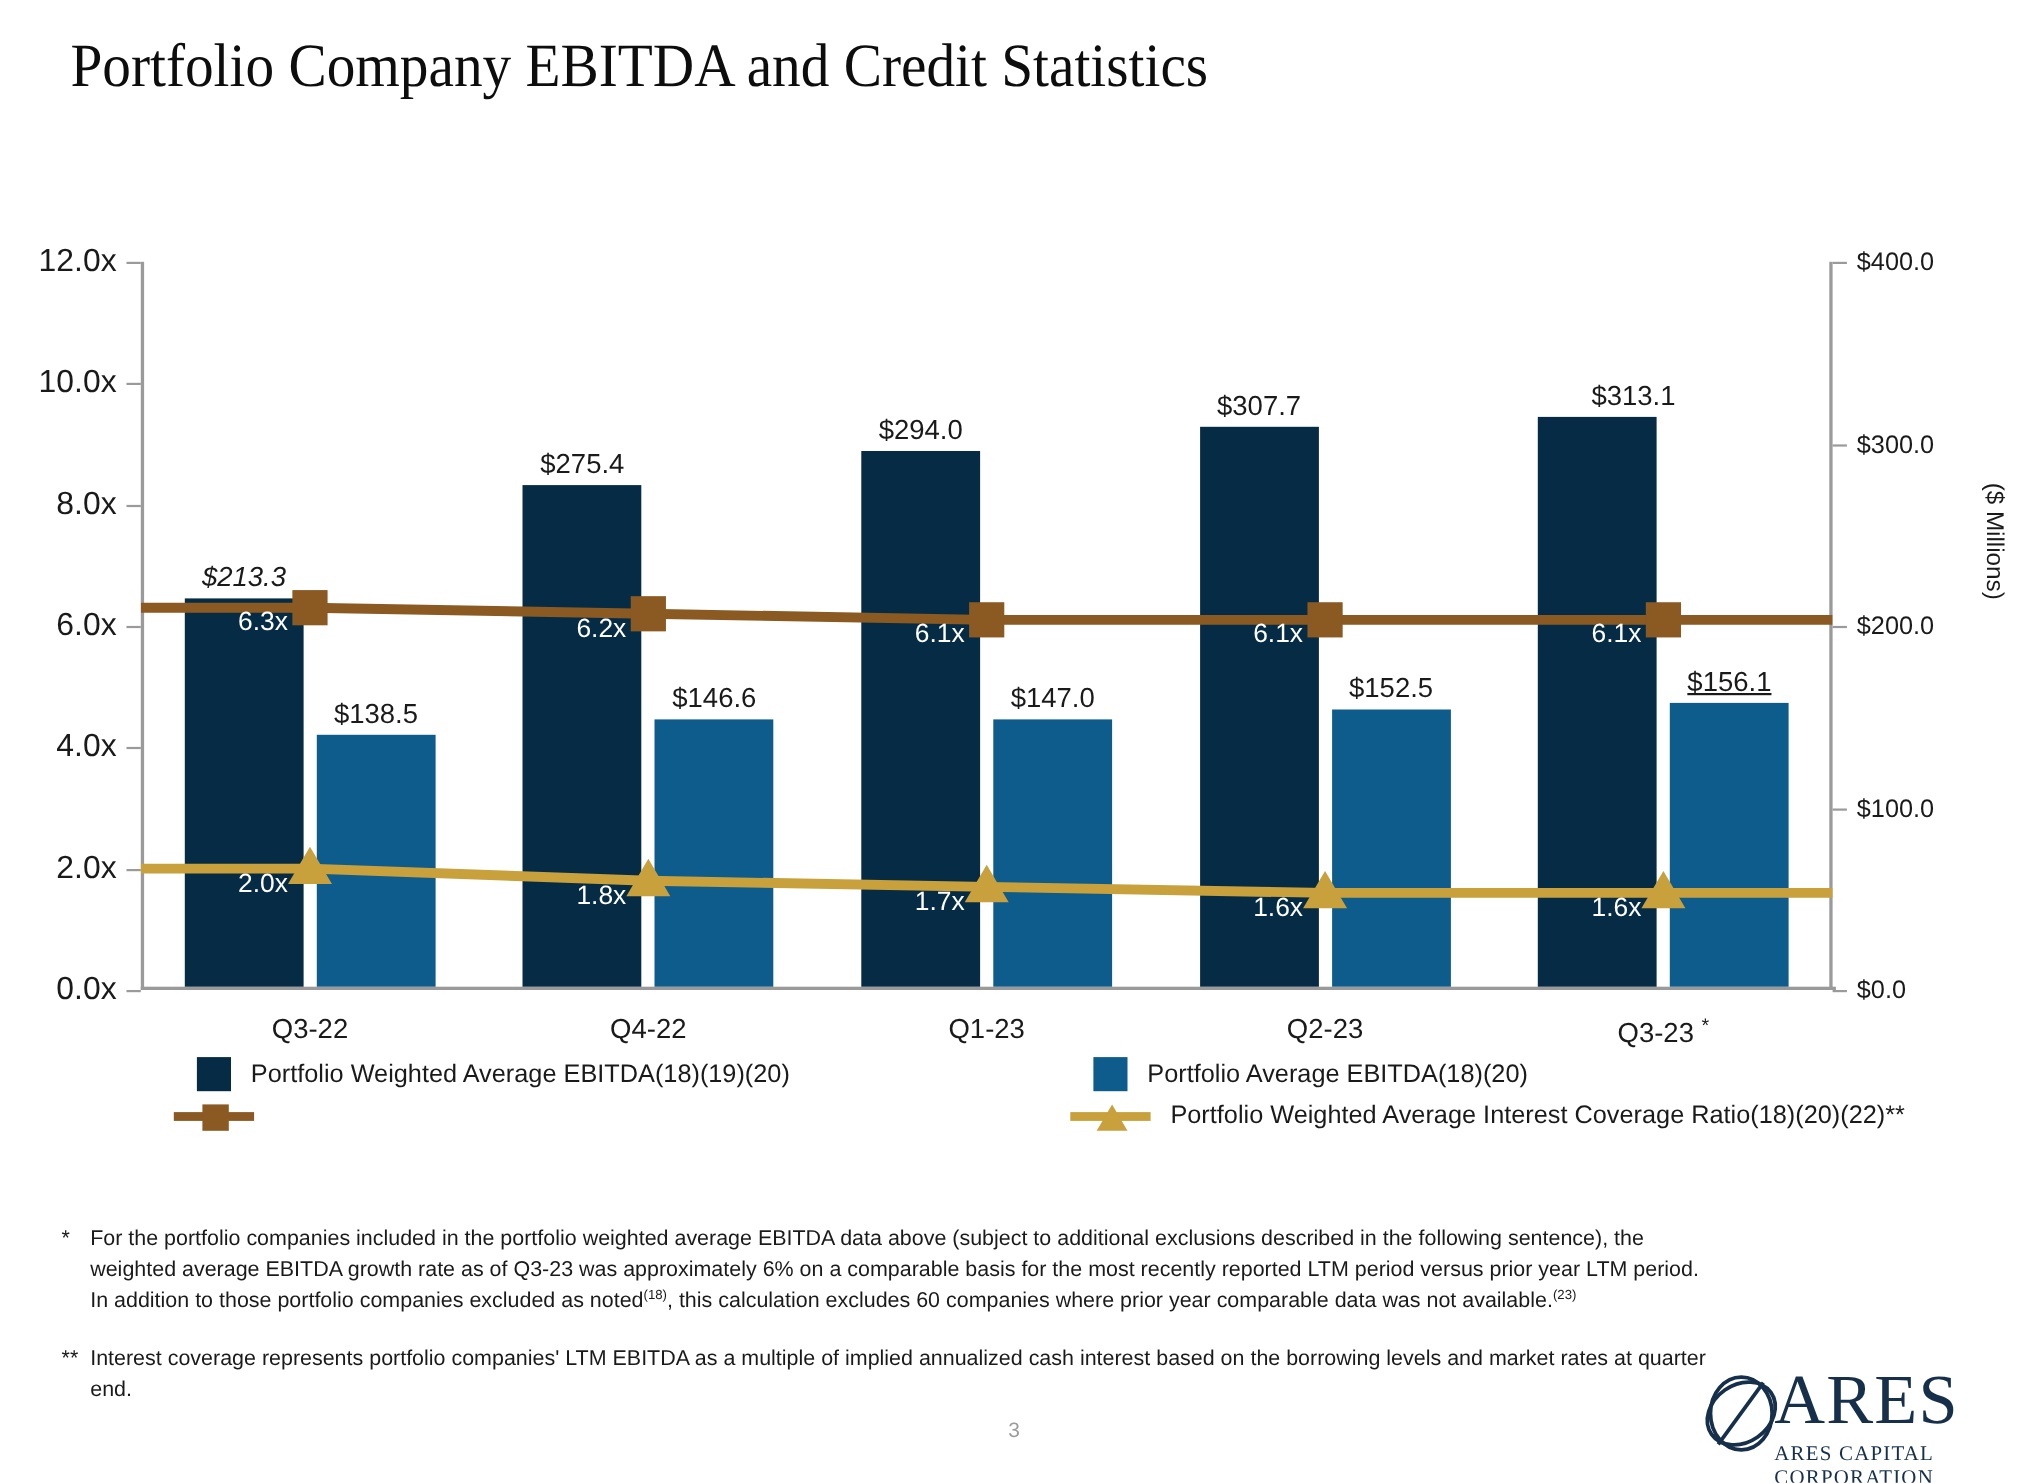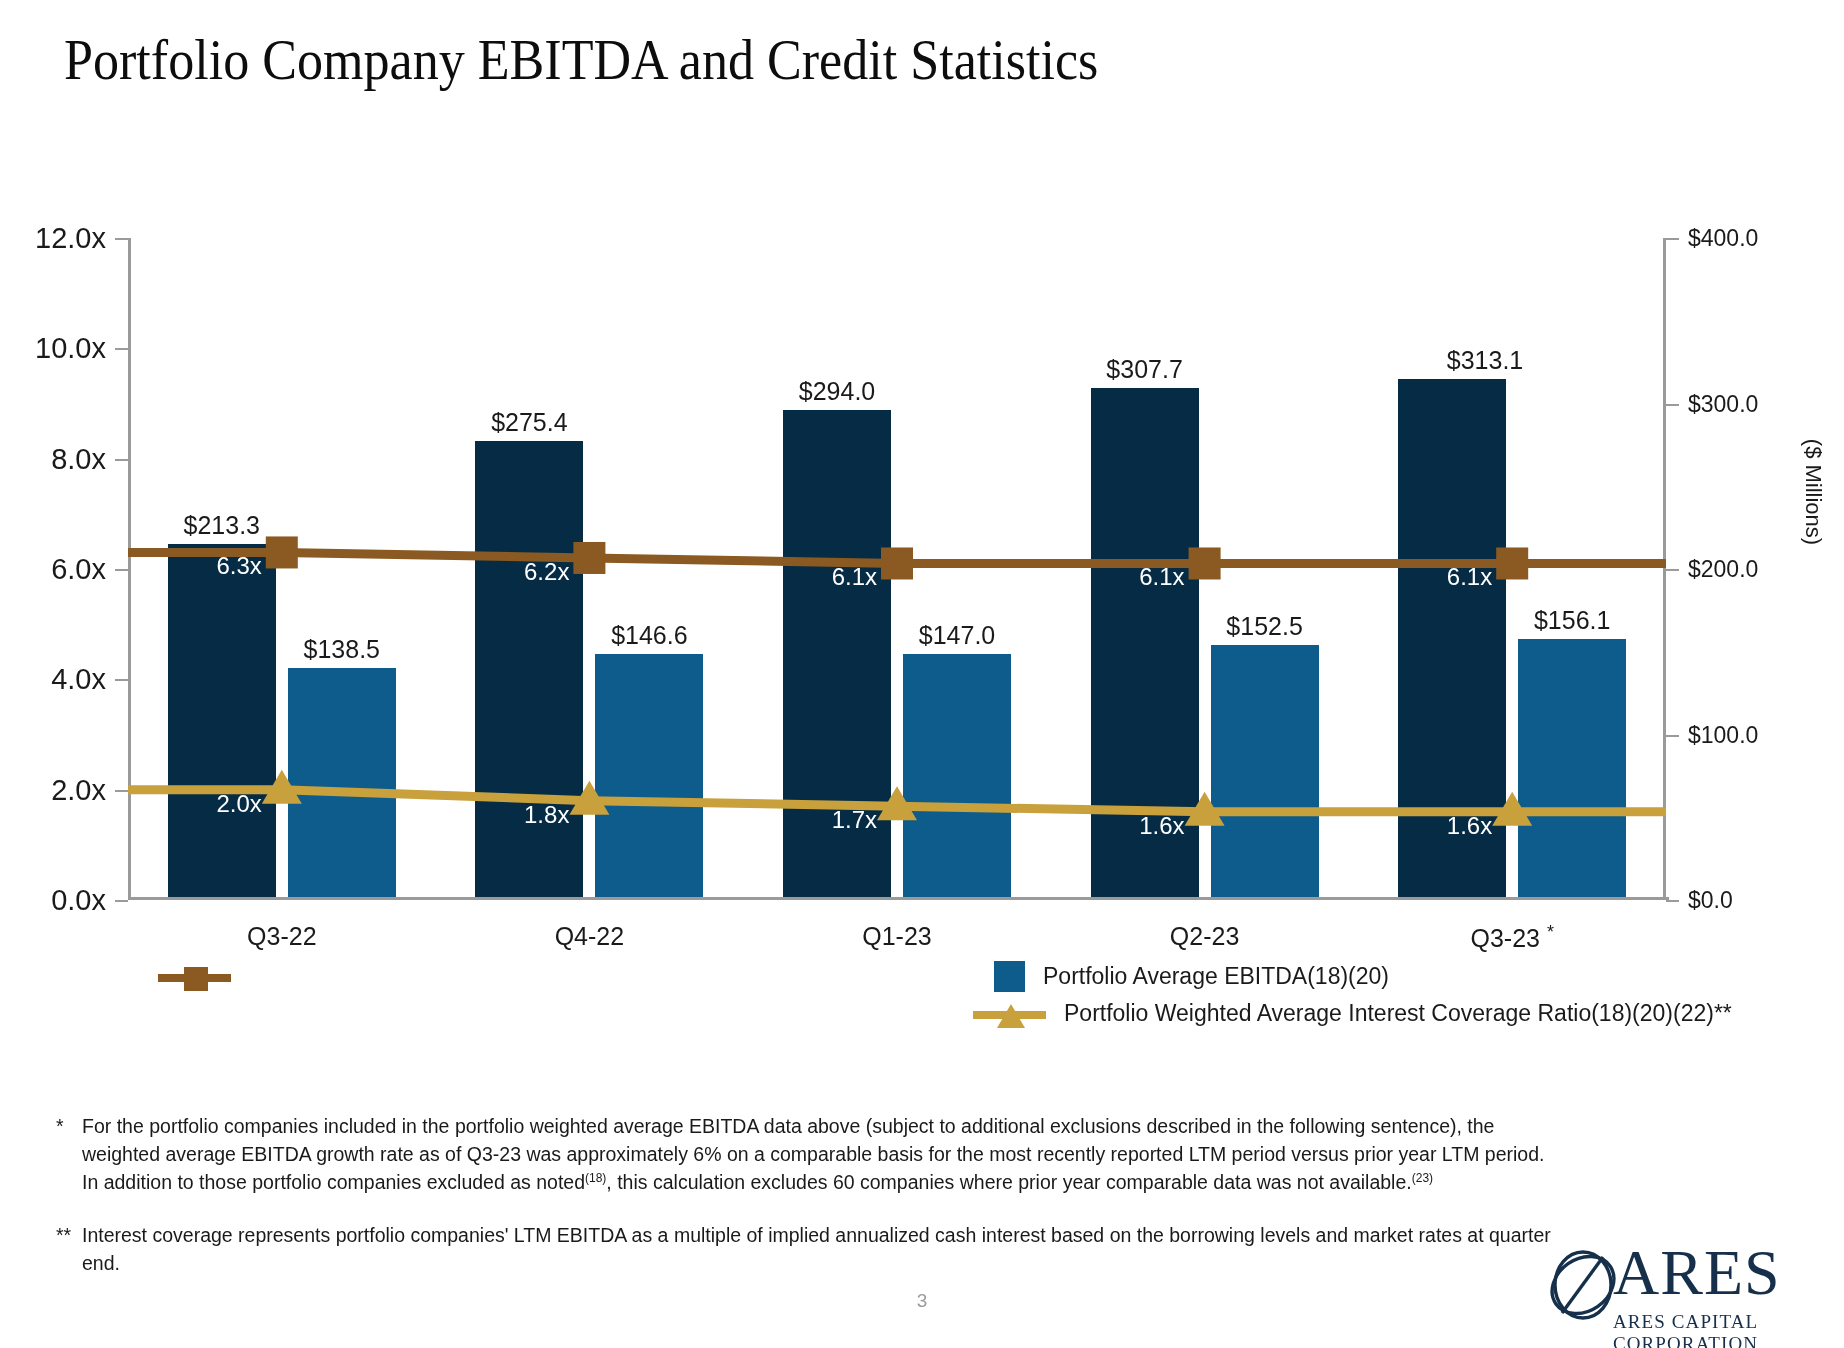--- a/index.html
+++ b/index.html
@@ -180,39 +180,39 @@
           <div class="ylab-right" style="top: 496.5px;">$100.0</div>
           <div class="tick-right" style="top: 331px;"></div>
           <div class="ylab-right" style="top: 331px;">$200.0</div>
           <div class="tick-right" style="top: 165.5px;"></div>
           <div class="ylab-right" style="top: 165.5px;">$300.0</div>
           <div class="tick-right" style="top: 0px;"></div>
           <div class="ylab-right" style="top: 0px;">$400.0</div>
         </div>
       <div id="bars">
           <div class="bar dark" style="left: 39.8px; width: 108px; height: 353.012px;"></div>
-          <div class="bar-label" style="left: 93.8px; top: 272.988px;">$213.3</div>
+          <div class="bar-label" style="left: 93.8px; top: 272.988px; font-style: italic;">$213.3</div>
           <div class="bar blue" style="left: 159.8px; width: 108px; height: 229.217px;"></div>
           <div class="bar-label" style="left: 213.8px; top: 396.783px;">$138.5</div>
           <div class="bar dark" style="left: 347.4px; width: 108px; height: 455.787px;"></div>
           <div class="bar-label" style="left: 401.4px; top: 170.213px;">$275.4</div>
           <div class="bar blue" style="left: 467.4px; width: 108px; height: 242.623px;"></div>
           <div class="bar-label" style="left: 521.4px; top: 383.377px;">$146.6</div>
           <div class="bar dark" style="left: 655px; width: 108px; height: 486.57px;"></div>
           <div class="bar-label" style="left: 709px; top: 139.43px;">$294.0</div>
           <div class="bar blue" style="left: 775px; width: 108px; height: 243.285px;"></div>
           <div class="bar-label" style="left: 829px; top: 382.715px;">$147.0</div>
           <div class="bar dark" style="left: 962.6px; width: 108px; height: 509.243px;"></div>
           <div class="bar-label" style="left: 1016.6px; top: 116.757px;">$307.7</div>
           <div class="bar blue" style="left: 1082.6px; width: 108px; height: 252.387px;"></div>
           <div class="bar-label" style="left: 1136.6px; top: 373.613px;">$152.5</div>
           <div class="bar dark" style="left: 1270.2px; width: 108px; height: 518.181px;"></div>
           <div class="bar-label" style="left: 1357px; top: 107.819px; text-align: right;">$313.1</div>
           <div class="bar blue" style="left: 1390.2px; width: 108px; height: 258.346px;"></div>
-          <div class="bar-label" style="left: 1444.2px; top: 367.654px;">$156.1</div>
+          <div class="bar-label" style="left: 1444.2px; top: 367.654px; text-decoration: underline;">$156.1</div>
         </div>
       <svg class="lines" id="lines" viewBox="0 0 1538 662" preserveAspectRatio="none">
           <polyline points="0,314.45 153.8,314.45 461.40000000000003,319.96666666666664 769,325.48333333333335 1076.6000000000001,325.48333333333335 1384.2,325.48333333333335 1538,325.48333333333335" fill="none" stroke="#8a5a22" stroke-width="9"></polyline>
           <rect x="137.8" y="298.45" width="32" height="32" fill="#8a5a22"></rect>
           <rect x="445.40000000000003" y="303.96666666666664" width="32" height="32" fill="#8a5a22"></rect>
           <rect x="753" y="309.48333333333335" width="32" height="32" fill="#8a5a22"></rect>
           <rect x="1060.6000000000001" y="309.48333333333335" width="32" height="32" fill="#8a5a22"></rect>
           <rect x="1368.2" y="309.48333333333335" width="32" height="32" fill="#8a5a22"></rect>
           <polyline points="0,551.6666666666666 153.8,551.6666666666666 461.40000000000003,562.7 769,568.2166666666667 1076.6000000000001,573.7333333333333 1384.2,573.7333333333333 1538,573.7333333333333" fill="none" stroke="#c8a03c" stroke-width="9"></polyline>
           <polygon points="153.8,531.6666666666666 173.8,565.6666666666666 133.8,565.6666666666666" fill="#c8a03c"></polygon>
@@ -241,20 +241,24 @@
           <div class="xlab" style="left: 1384.2px; top: 684px;">Q3-23 <sup>*</sup></div>
         </div>
     </div>
   </div>
 
   <div class="axis-title-right">($ Millions)</div>
 
   <div class="legend">
     <div class="legend-col left">
       <div class="legend-row">
+        <div class="swatch-box dark"></div>
+        <div class="legend-text">Portfolio Weighted Average EBITDA(18)(19)(20)</div>
+      </div>
+      <div class="legend-row">
         <div class="swatch-line">
           <div class="ln" style="background:#8a5a22"></div>
           <div class="mk-sq" style="background:#8a5a22"></div>
         </div>
       </div>
     </div>
     <div class="legend-col right">
       <div class="legend-row">
         <div class="swatch-box blue"></div>
         <div class="legend-text">Portfolio Average EBITDA(18)(20)</div>

